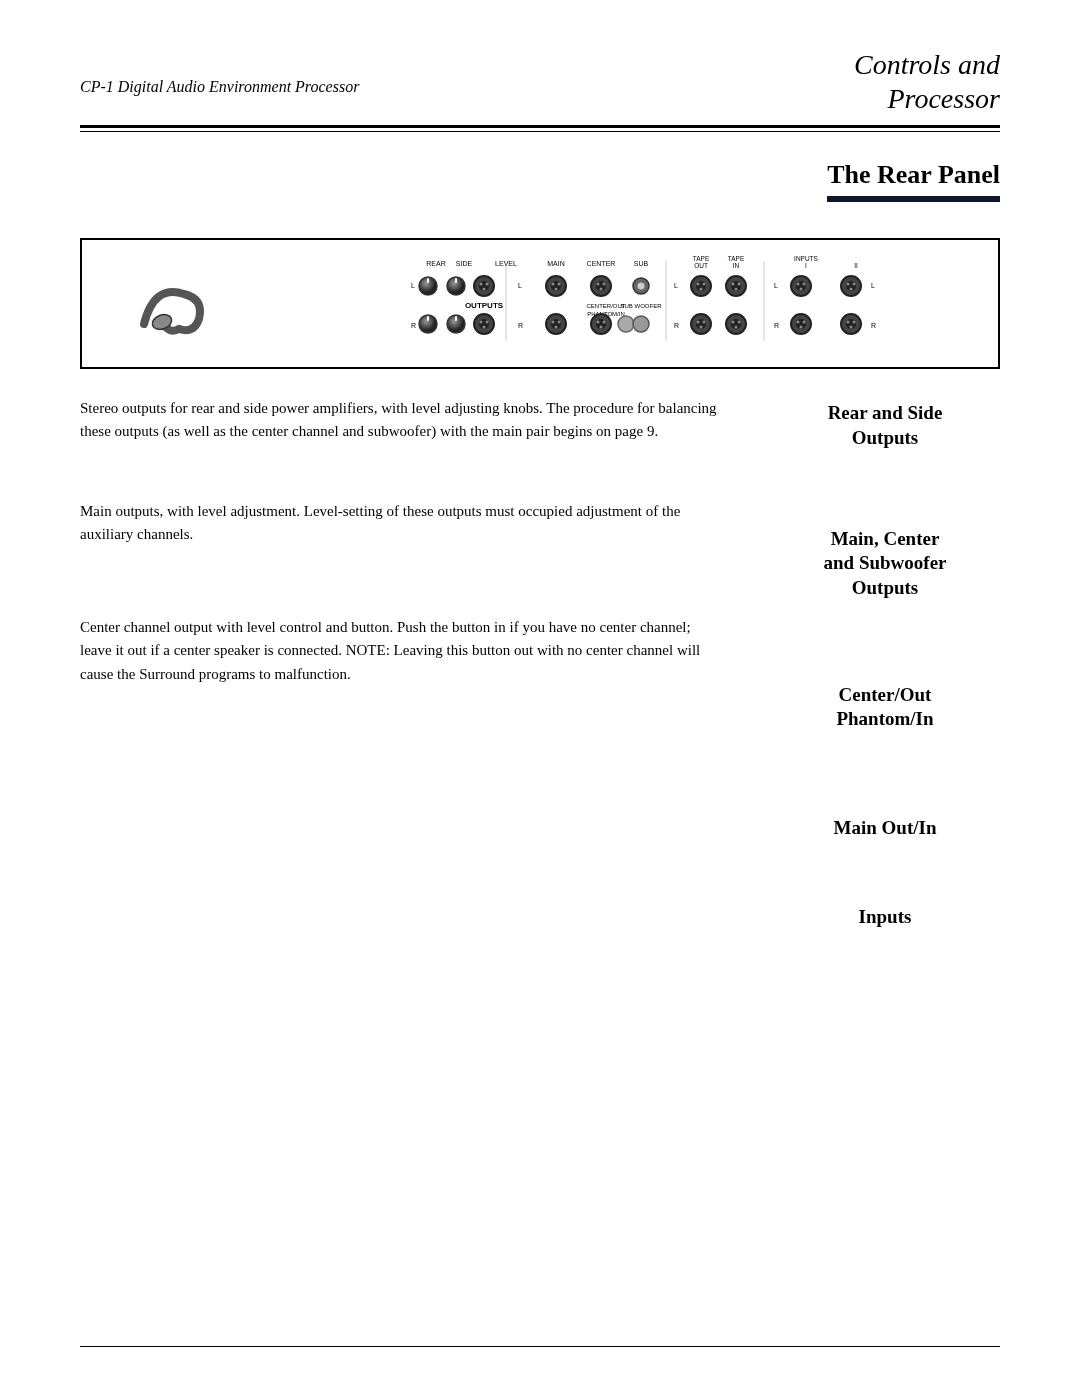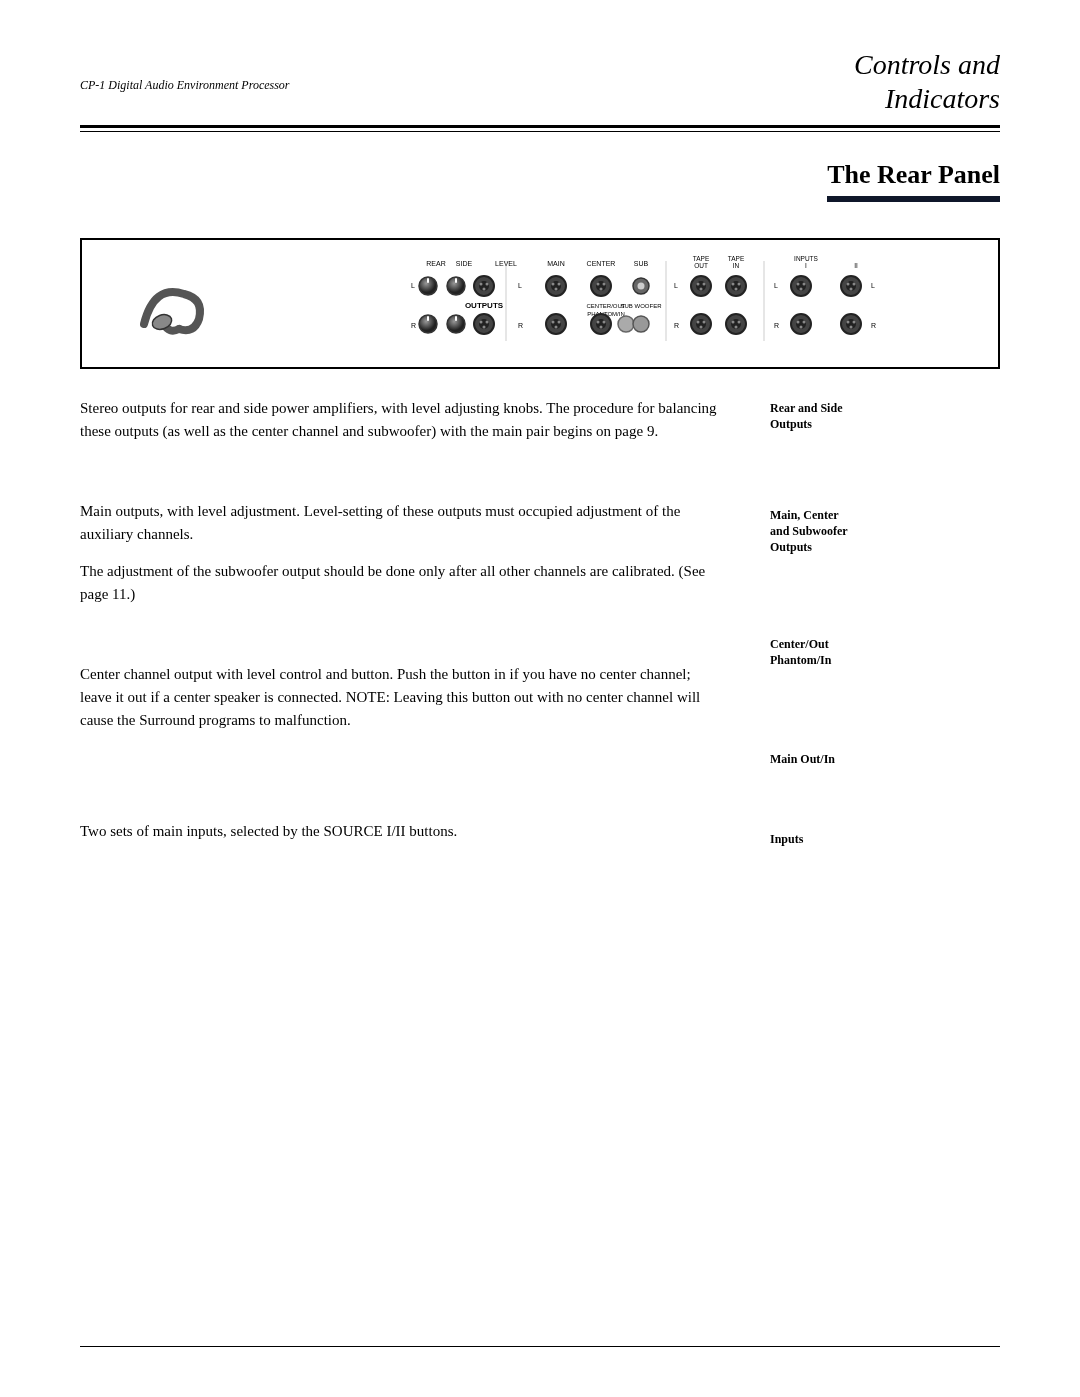--- a/index.html
+++ b/index.html
@@ -23,21 +23,21 @@
     
     .header {
       display: flex;
       justify-content: space-between;
       align-items: flex-start;
       padding: 48px 80px 0 80px;
     }
 
     .header-subtitle {
       font-style: italic;
-      font-size: 12px;
+      font-size: 16px;
       color: #000;
       padding-top: 30px;
     }
 
     .header-title {
       text-align: right;
       font-style: italic;
       font-size: 28px;
       line-height: 1.2;
       font-weight: normal;
@@ -123,24 +123,25 @@
       padding-bottom: 24px;
     }
 
     .content-text {
       font-size: 15px;
       line-height: 1.55;
       text-align: left;
     }
 
     .side-heading {
-      font-size: 12px;
+      font-size: 19px;
       font-weight: bold;
       line-height: 1.3;
       padding-top: 4px;
+      text-align: center;
     }
     .row-gap-medium { height: 32px; }
 
     
     .footer {
       position: absolute;
       bottom: 40px;
       left: 80px;
       right: 80px;
     }
@@ -159,21 +160,21 @@
   </style>
 </head>
 <body>
 
 <div class="page">
 
   <div class="header">
     <div class="header-subtitle">CP-1 Digital Audio Environment Processor</div>
     <div class="header-title">
       <span>Controls and</span><br>
-      <span>Indicators</span>
+      <span>Processor</span>
     </div>
   </div>
 
   <hr class="top-rule">
   <hr class="top-rule-thin">
 
   <div class="section-title-area">
     <div class="section-title">The Rear Panel</div>
   </div>
 
@@ -355,37 +356,33 @@
 
       <div class="content-block">
         <p class="content-text">Stereo outputs for rear and side power amplifiers, with level adjusting knobs.  The procedure for balancing these outputs (as well as the center channel and subwoofer) with the main pair begins on page 9.</p>
       </div>
 
       <div class="row-gap-medium"></div>
 
       <div class="content-block">
         <p class="content-text">Main outputs, with level adjustment. Level-setting of these outputs  must occupied adjustment of the auxiliary channels.</p>
         <div style="height:14px"></div>
-        <p class="content-text">The adjustment of the subwoofer output should be done only after all other channels are calibrated. (See page 11.)</p>
       </div>
 
       <div class="row-gap-medium"></div>
 
       <div class="content-block">
         <p class="content-text">Center channel output with level control and button.  Push the button in if you have no center channel; leave it out if a center speaker is connected.  NOTE: Leaving this button out with no center channel will cause the Surround programs to malfunction.</p>
       </div>
 
       <div class="row-gap-medium"></div>
 
 
       <div class="row-gap-medium"></div>
 
-      <div class="content-block">
-        <p class="content-text">Two sets of main inputs, selected by the SOURCE I/II buttons.</p>
-      </div>
 
     </div>
 
     <div class="right-col">
 
       <div style="padding-top: 0px; margin-bottom: 0;">
         <div class="side-heading">
           <span>Rear and Side</span><br>
           <span>Outputs</span>
         </div>

